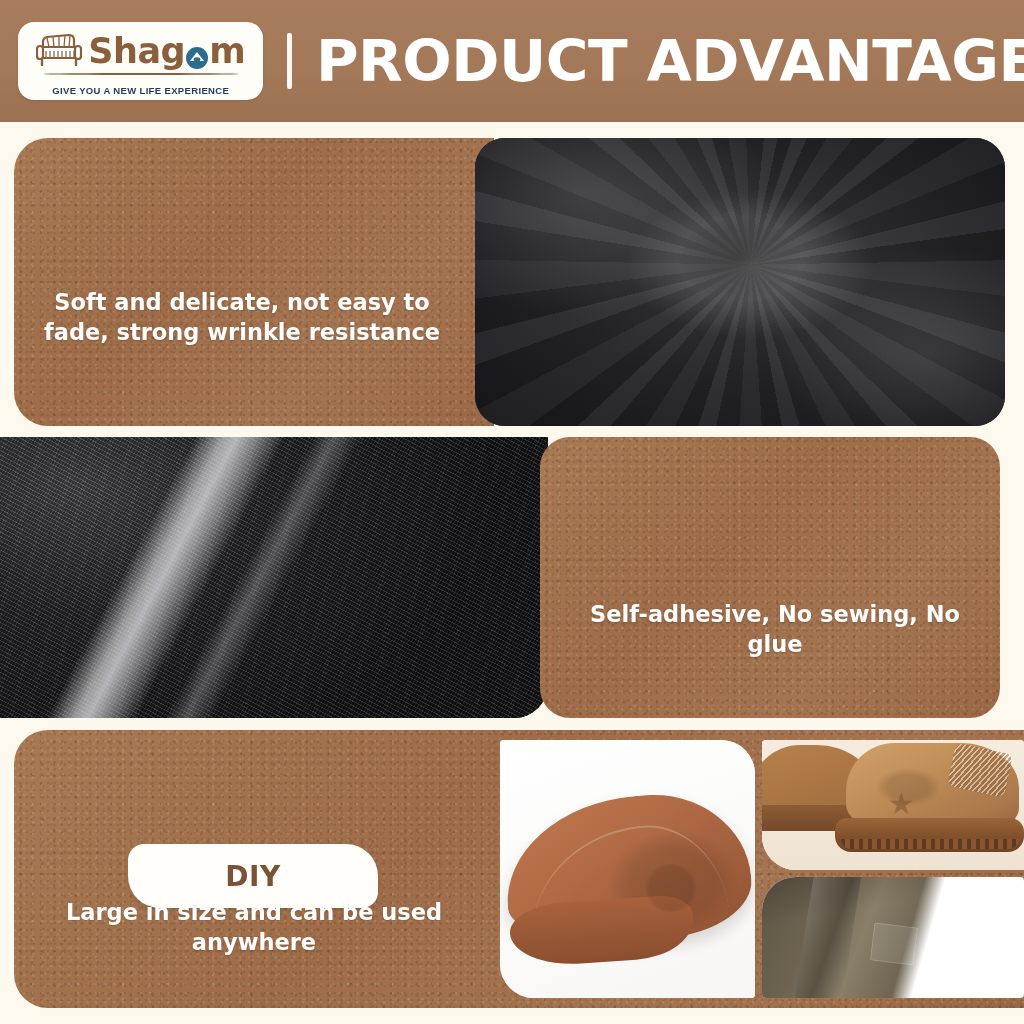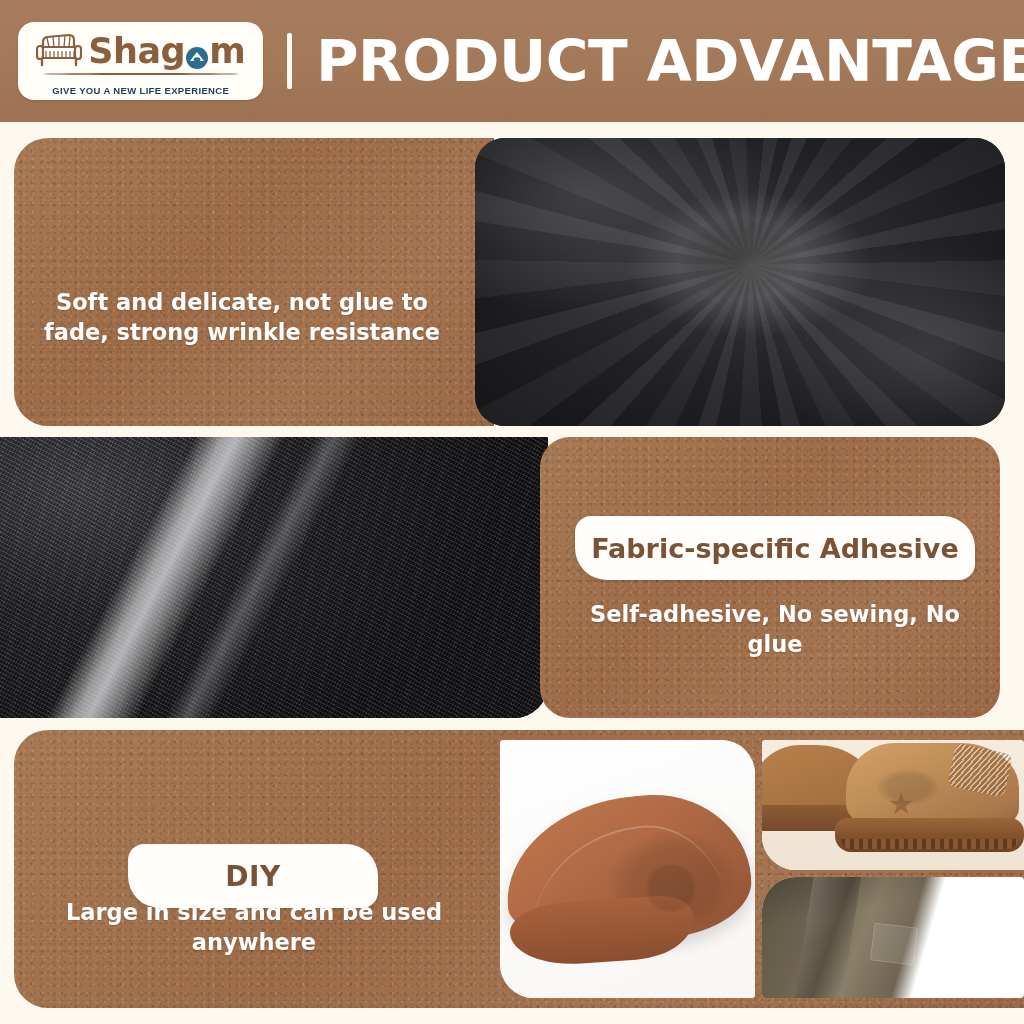--- a/index.html
+++ b/index.html
@@ -320,32 +320,29 @@
     <div class="header-title">PRODUCT ADVANTAGE</div>
   </div>
 
   <div class="row" id="row1">
     <div class="r1-brown suede"></div>
     <div class="r1-img">
       <div class="black-swirl"></div>
     </div>
   </div>
 
-  <div class="desc" id="desc1">Soft and delicate, not glue to fade, strong wrinkle resistance</div>
+  <div class="desc" id="desc1">Soft and delicate, not easy to fade, strong wrinkle resistance</div>
 
   <div class="row" id="row2">
     <div class="r2-img">
       <div class="black-velcro"></div>
     </div>
     <div class="r2-brown suede"></div>
   </div>
 
-  <div class="pill" id="pill2">
-    <span class="pill-label">Fabric-specific Adhesive</span>
-  </div>
   <div class="desc" id="desc2">Self-adhesive, No sewing, No glue</div>
 
   <div class="row" id="row3">
     <div class="r3-brown suede"></div>
 
     <div class="photo" id="r3-cap">
       <div class="cap-scene">
         <div class="cap-body"></div>
         <div class="cap-seam"></div>
         <div class="cap-brim"></div>

